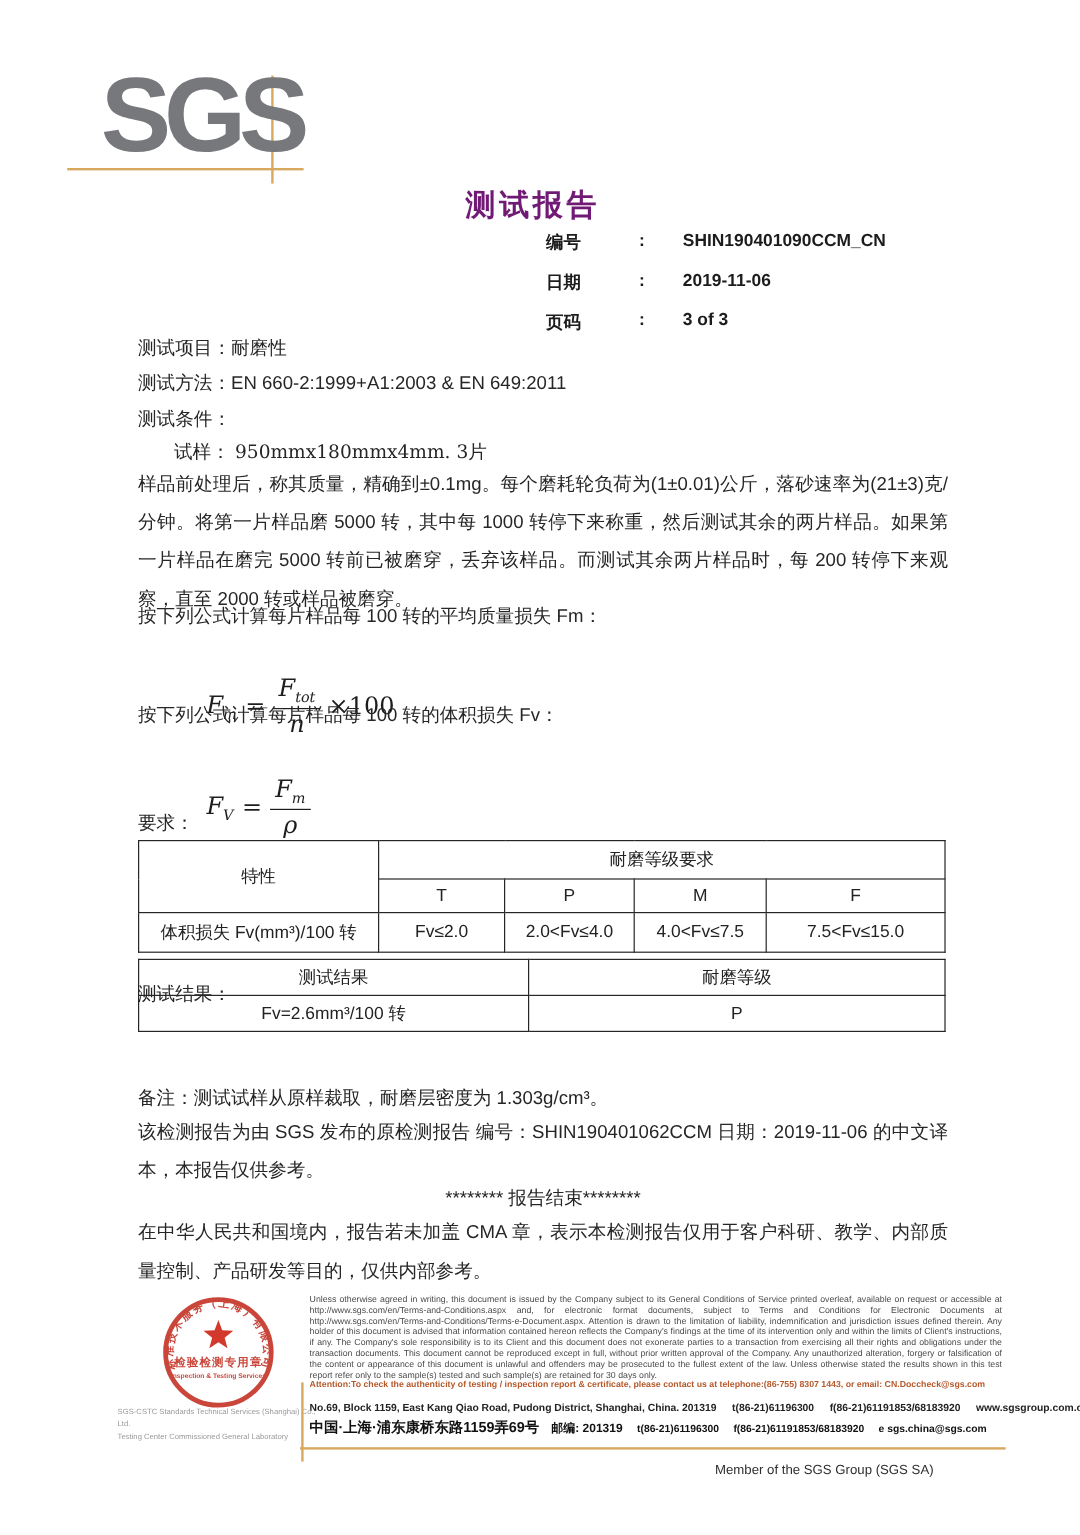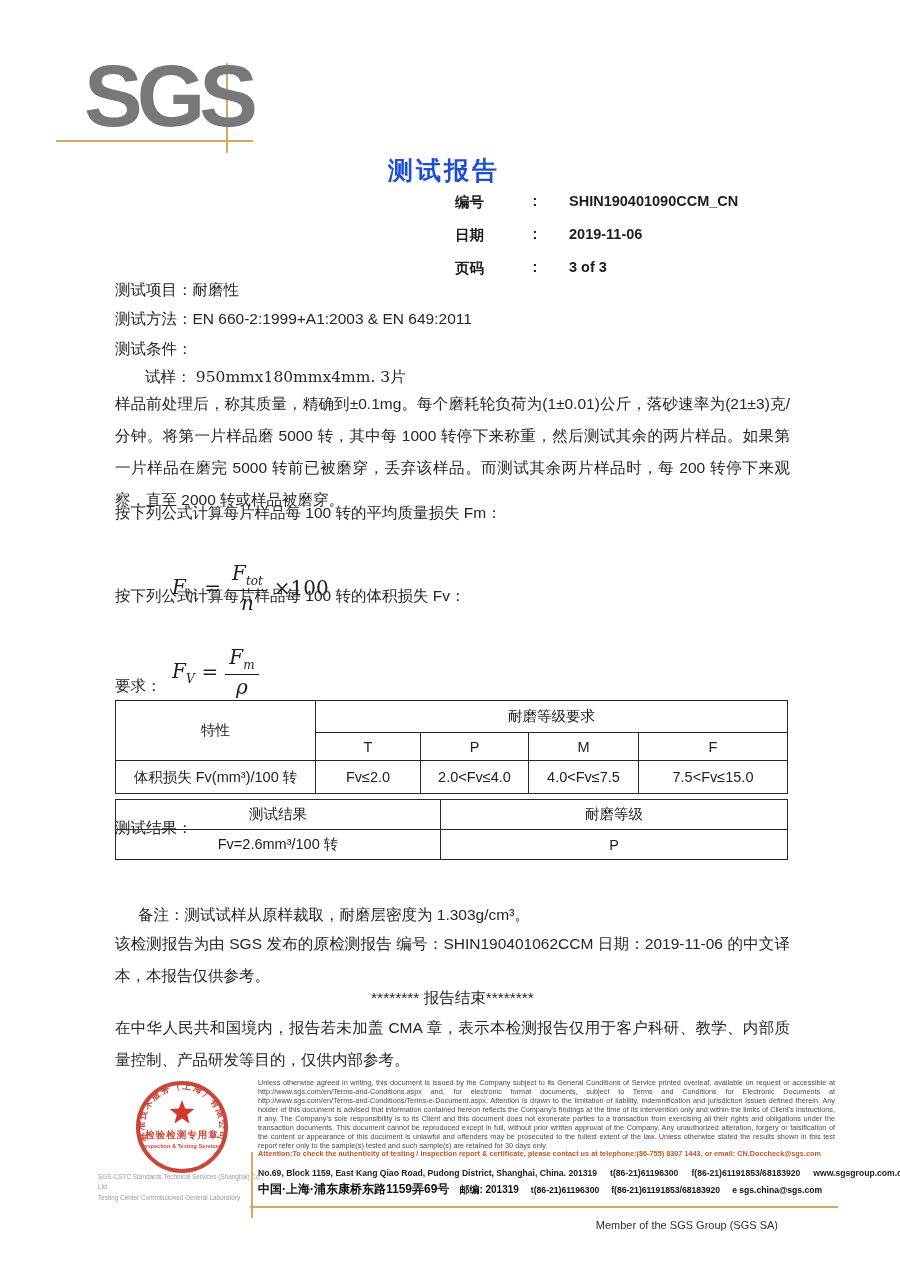--- a/index.html
+++ b/index.html
@@ -12,21 +12,21 @@
   
   .logo-text {
     position:absolute; left:84px; top:52px;
     font-size:88px; font-weight:bold; letter-spacing:-6px;
     color:#77787b; line-height:1; z-index:2;
   }
   .tan-h { position:absolute; height:2px; background:#d8a85e; z-index:1; }
   .tan-v { position:absolute; width:2px; background:#d8a85e; z-index:1; }
 
   
-  .report-title { position:absolute; left:388px; top:154px; font-size:25px; font-weight:bold; letter-spacing:3px; color:#1d4ed8; }
+  .report-title { position:absolute; left:388px; top:154px; font-size:25px; font-weight:bold; letter-spacing:3px; color:#701a75; }
   .meta-row { position:absolute; left:455px; display:flex; font-size:14.5px; font-weight:bold; color:#1c1c1c;gap:20px; }
   .meta-label { width:46px; }
   .meta-colon { width:28px; text-align:center; }
 
   
   .bline { position:absolute; left:115px; width:675px; font-size:15.5px; color:#262626; }
   .para { line-height:32px; text-align:justify; }
   .serifv { font-family:"DejaVu Serif", serif; }
 
   
@@ -165,21 +165,21 @@
       <td>测试结果</td>
       <td>耐磨等级</td>
     </tr>
     <tr style="height:30px;">
       <td>Fv=2.6mm³/100 转</td>
       <td>P</td>
     </tr>
   </tbody>
     </table>
 
-  <div class="bline" style="top:905px;margin-left:23px;">备注：测试试样从原样裁取，耐磨层密度为 1.303g/cm³。</div>
+  <div class="bline" style="top:905px;">备注：测试试样从原样裁取，耐磨层密度为 1.303g/cm³。</div>
   <div class="bline para" style="top:928px;">该检测报告为由 SGS 发布的原检测报告 编号：SHIN190401062CCM 日期：2019-11-06 的中文译本，本报告仅供参考。</div>
   <div class="bline" style="top:988px; text-align:center;">******** 报告结束********</div>
   <div class="bline para" style="top:1012px;">在中华人民共和国境内，报告若未加盖 CMA 章，表示本检测报告仅用于客户科研、教学、内部质量控制、产品研发等目的，仅供内部参考。</div>
 
   <div class="company-lines">
     <div>SGS-CSTC Standards Technical Services (Shanghai) Co., Ltd.</div>
     <div>Testing Center Commissioned General Laboratory</div>
   </div>
 
   <svg class="stamp" width="112" height="100" viewBox="0 0 112 100">

